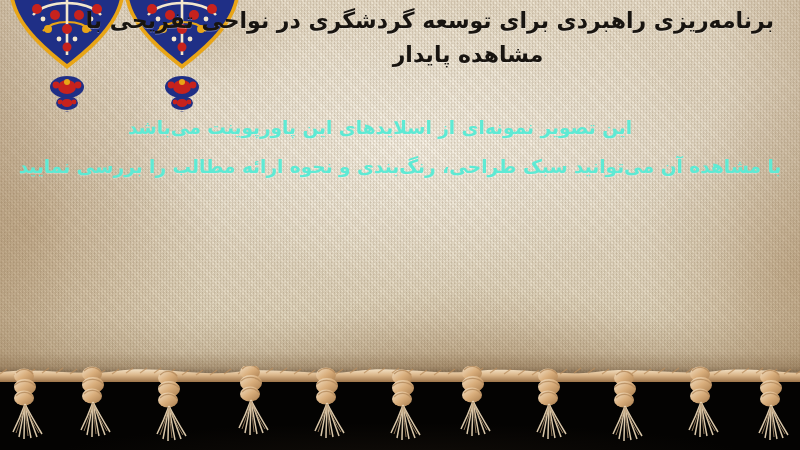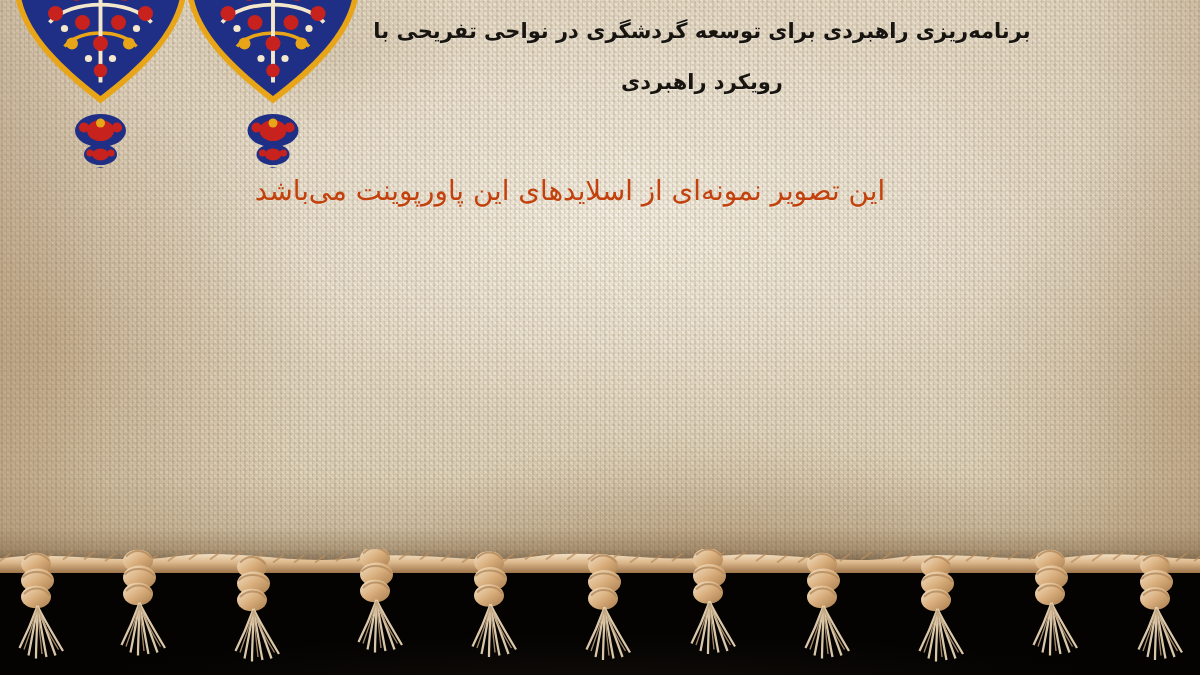--- a/index.html
+++ b/index.html
@@ -89,43 +89,43 @@
   .title-block {
     position: absolute;
     right: 18px;
     top: 4px;
     width: 620px;
     text-align: center;
     direction: rtl;
   }
   .title-line {
     font-family: "DejaVu Sans", sans-serif;
-    font-size: 14px;
+    font-size: 22px;
     font-weight: bold;
     color: #181410;
     line-height: 34px;
     letter-spacing: -0.2px;
     white-space: nowrap;
     text-shadow: 0 1px 0 rgba(255,255,255,0.30);
   }
   .title-line.l1 { padding-right: 8px; }
   .title-line.l2 { padding-right: 8px; }
 
   .body-block {
     position: absolute;
     right: 14px;
     top: 108px;
     width: 772px;
     direction: rtl;
   }
   .body-line {
     font-family: "DejaVu Sans", sans-serif;
     font-size: 18.5px;
-    font-weight: normal;
-    color: #c2410c;
+    font-weight: bold;
+    color: #5eead4;
     line-height: 39px;
     white-space: nowrap;
     text-shadow: 0 1px 0 rgba(255,255,255,0.26);
   }
   .body-line.b1 { text-align: center; padding-right: 40px; }
   .body-line.b2 { text-align: center; padding-right: 0px; }
   .body-line.b3 { text-align: center; padding-right: 0px; }
 
   
   .black-field {
@@ -244,25 +244,26 @@
         <use href="#pendant"></use>
       </g>
       <g transform="translate(182,125)">
         <use href="#pendant"></use>
       </g>
     </svg>
   </div>
 
   <div class="title-block">
     <div class="title-line l1">برنامه‌ریزی راهبردی برای توسعه گردشگری در نواحی تفریحی با</div>
-    <div class="title-line l2">رویکرد راهبردی</div>
+    <div class="title-line l2">مشاهده پایدار</div>
   </div>
 
   <div class="body-block">
     <div class="body-line b1">این تصویر نمونه‌ای از اسلایدهای این پاورپوینت می‌باشد</div>
+    <div class="body-line b2">با مشاهده آن می‌توانید سبک طراحی، رنگ‌بندی و نحوه ارائه مطالب را بررسی نمایید</div>
   </div>
 
   <div class="black-field"></div>
   <div class="shadow-band"></div>
 
   <div class="rope">
     <svg width="812" height="20" viewBox="0 0 812 20" xmlns="http://www.w3.org/2000/svg">
       <defs>
         <linearGradient id="ropeGrad" x1="0" y1="0" x2="0" y2="1">
           <stop offset="0%" stop-color="#f2e0c4"></stop>

